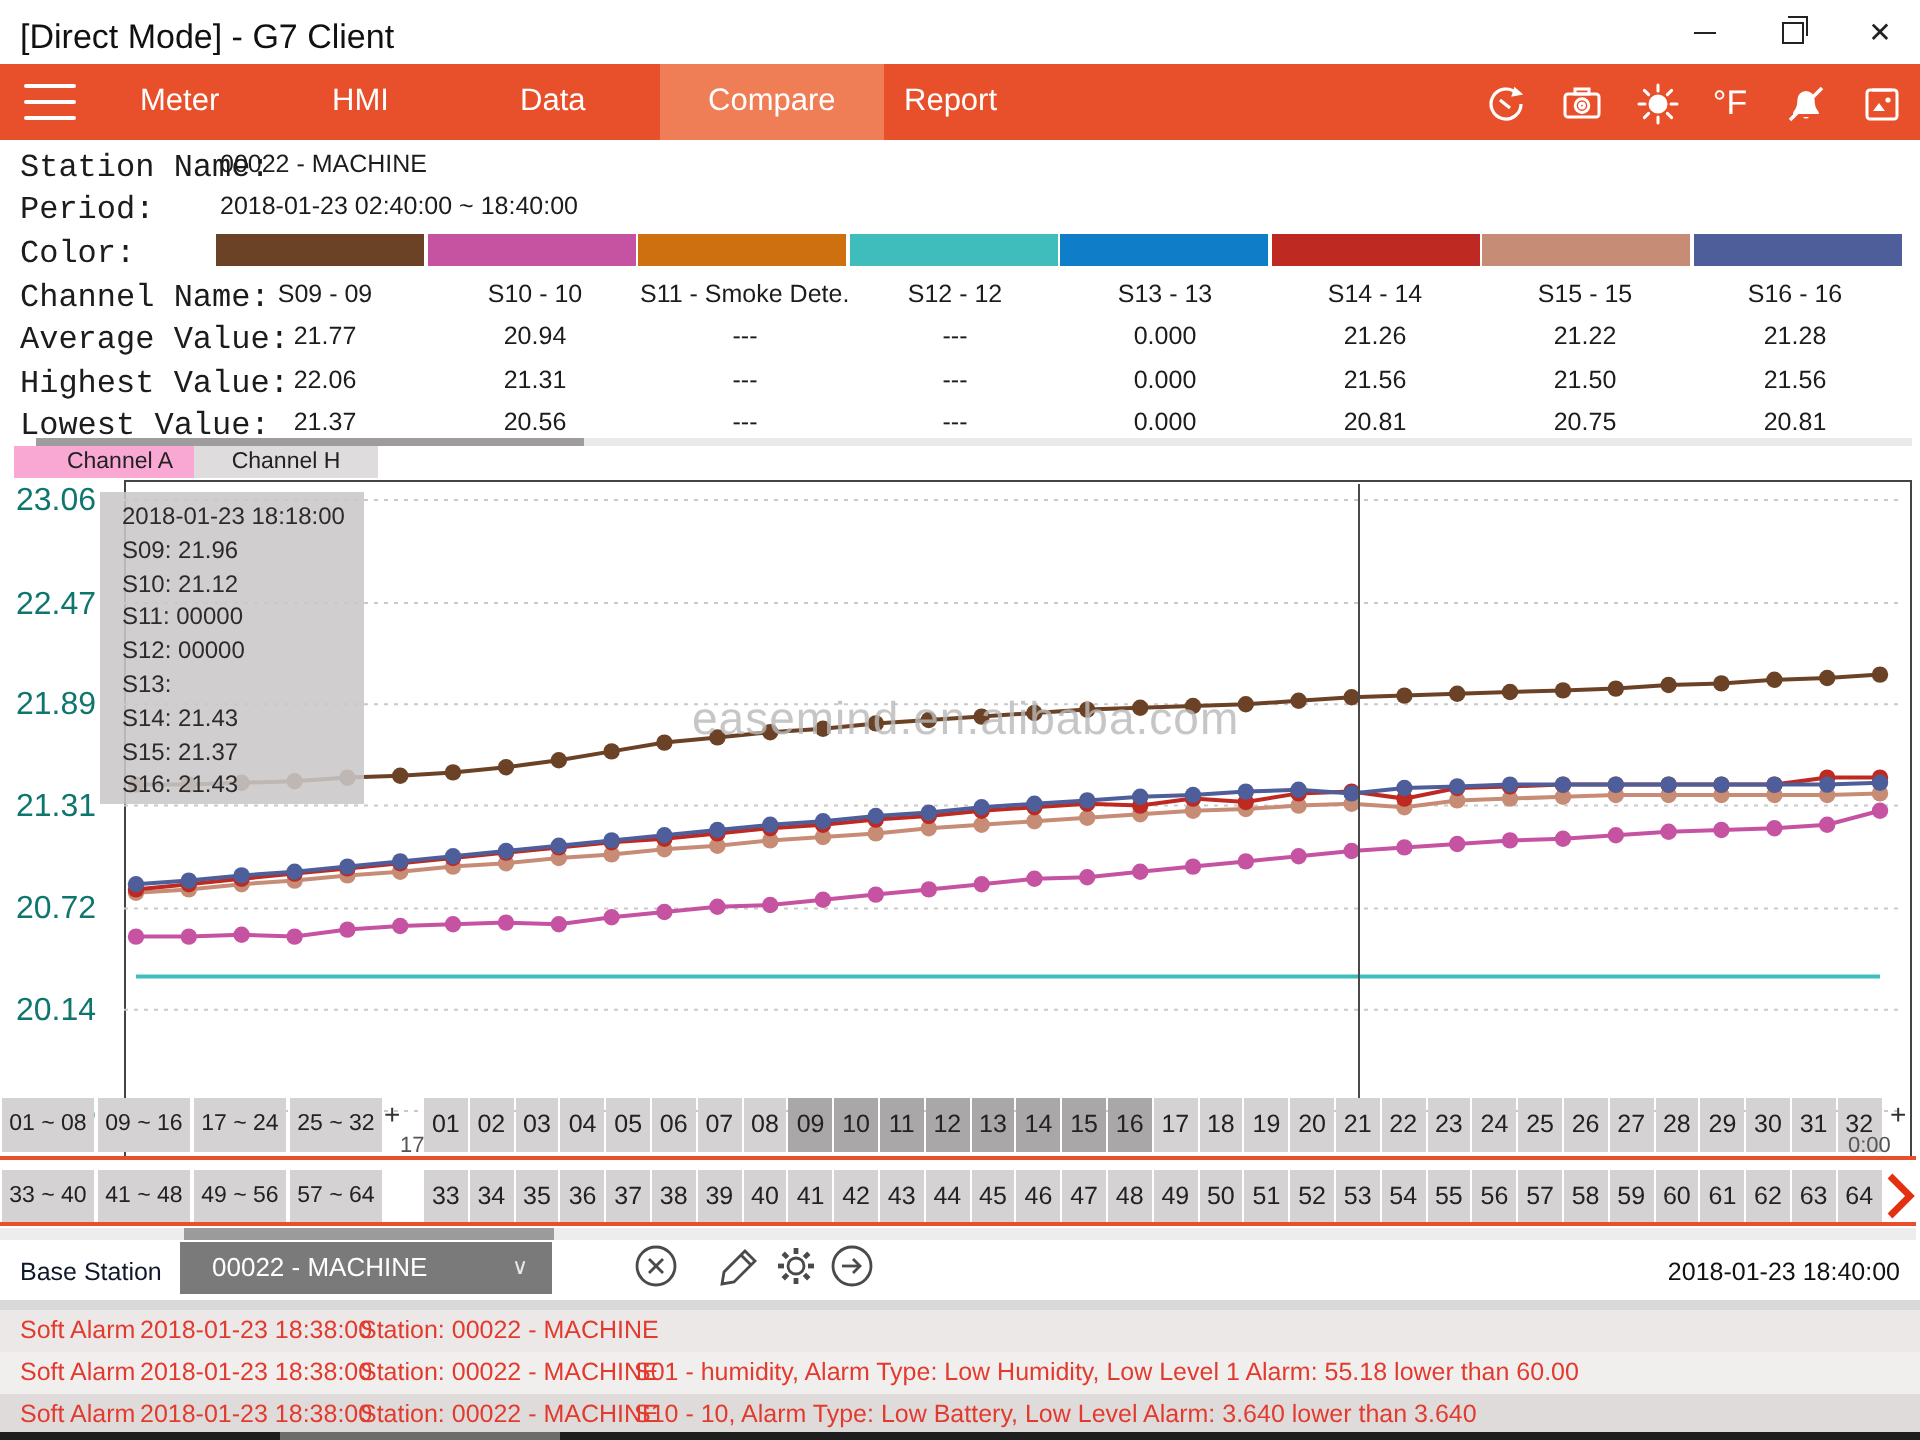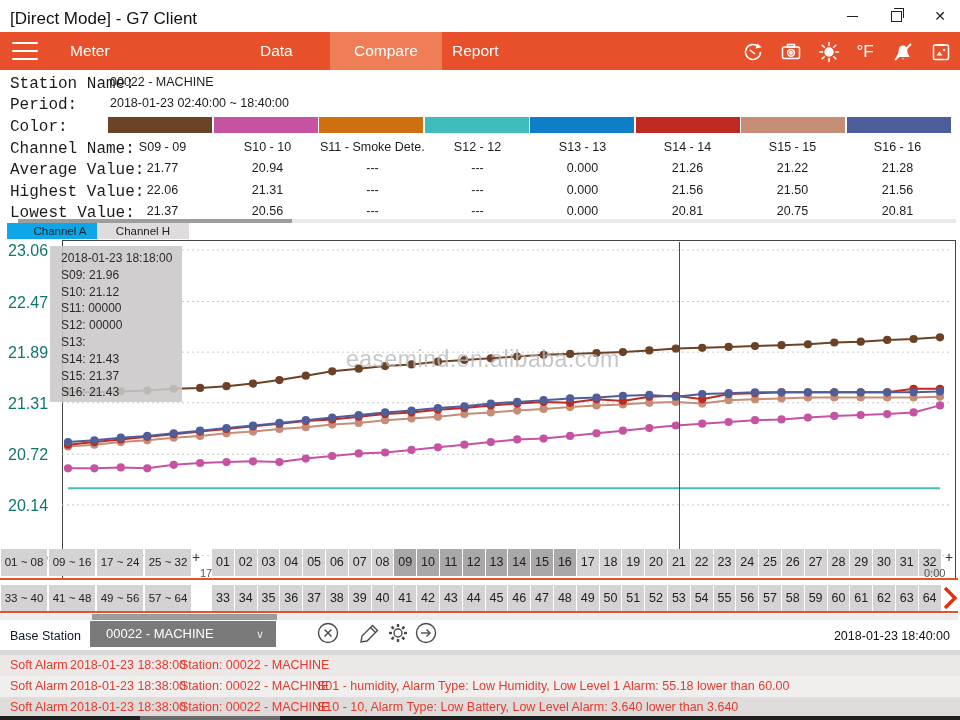--- a/index.html
+++ b/index.html
@@ -24,21 +24,21 @@
   .inflabel{position:absolute;left:10px;font-size:16px;color:#1c1c1c;font-family:Liberation Mono, monospace;}
   .infvalue{position:absolute;left:110px;font-size:12.5px;color:#1c1c1c;}
   .chrow{position:absolute;left:110px;display:flex;}
   .cell{width:105px;font-size:12.5px;overflow:hidden;white-space:nowrap;text-align:center;}
   .swrow{position:absolute;left:108px;top:117px;display:flex;gap:1.5px;}
   .swatch{width:104px;height:16px;}
   .hscroll{position:absolute;left:18px;top:219px;width:938px;height:4px;background:#E9E9E9;}
   .hthumb{position:absolute;left:0;top:0;width:274px;height:4px;background:#9E9C9C;}
   
   .tab{position:absolute;top:223px;height:16px;line-height:16px;text-align:center;font-size:11.5px;color:#222;}
-  .tabA{left:7px;width:106px;background:#0ea5e9;}
+  .tabA{left:7px;width:106px;background:#f9a8d4;}
   .tabH{left:97px;width:92px;background:#DEDCDC;}
   
   .chart-border-top{position:absolute;left:62px;top:240px;width:894px;height:1px;background:#444;}
   .chart-border-left{position:absolute;left:62px;top:240px;width:1px;height:338px;background:#444;}
   .chart-border-right{position:absolute;left:955px;top:240px;width:1px;height:338px;background:#444;}
   .ylab{position:absolute;left:8px;width:48px;text-align:left;font-size:16px;color:#0f766e;}
   .watermark{position:absolute;left:346px;top:346px;font-size:23px;color:#B9B9B9;opacity:.8;letter-spacing:.5px;}
   .crosshair{position:absolute;left:679px;top:242px;width:1px;height:318px;background:#4A4A4A;}
   .tooltip{position:absolute;left:50px;top:246px;width:132px;height:156px;background:rgba(201,199,199,0.88);padding:4px 0 0 11px;box-sizing:border-box;}
   .tooltip div{font-size:12px;line-height:16.8px;color:#2b2b2b;white-space:nowrap;}
@@ -88,20 +88,21 @@
       </div>
   </div>
 
   <div class="navbar">
     <div class="hamburger">
         <div></div>
         <div></div>
         <div></div>
       </div>
     <div class="navitem" style="left:46px;">Meter</div>
+    <div class="navitem" style="left:142px;">HMI</div>
     <div class="navitem" style="left:236px;">Data</div>
     <div class="navitem active" style="left:330px;">Compare</div>
     <div class="navitem" style="left:428px;">Report</div>
 
     <div class="navicon" style="left:740px;">
       <svg width="22" height="22" viewBox="0 0 22 22" fill="none" stroke="#fff" stroke-width="1.6">
         <path d="M18.5 11a7.5 7.5 0 1 1-2.3-5.4"></path>
           <polygon points="15.2,2.4 19.6,6.2 13.6,7.4" fill="#fff" stroke="none"></polygon>
         <path d="M8 9 l5 4"></path>
       </svg>

